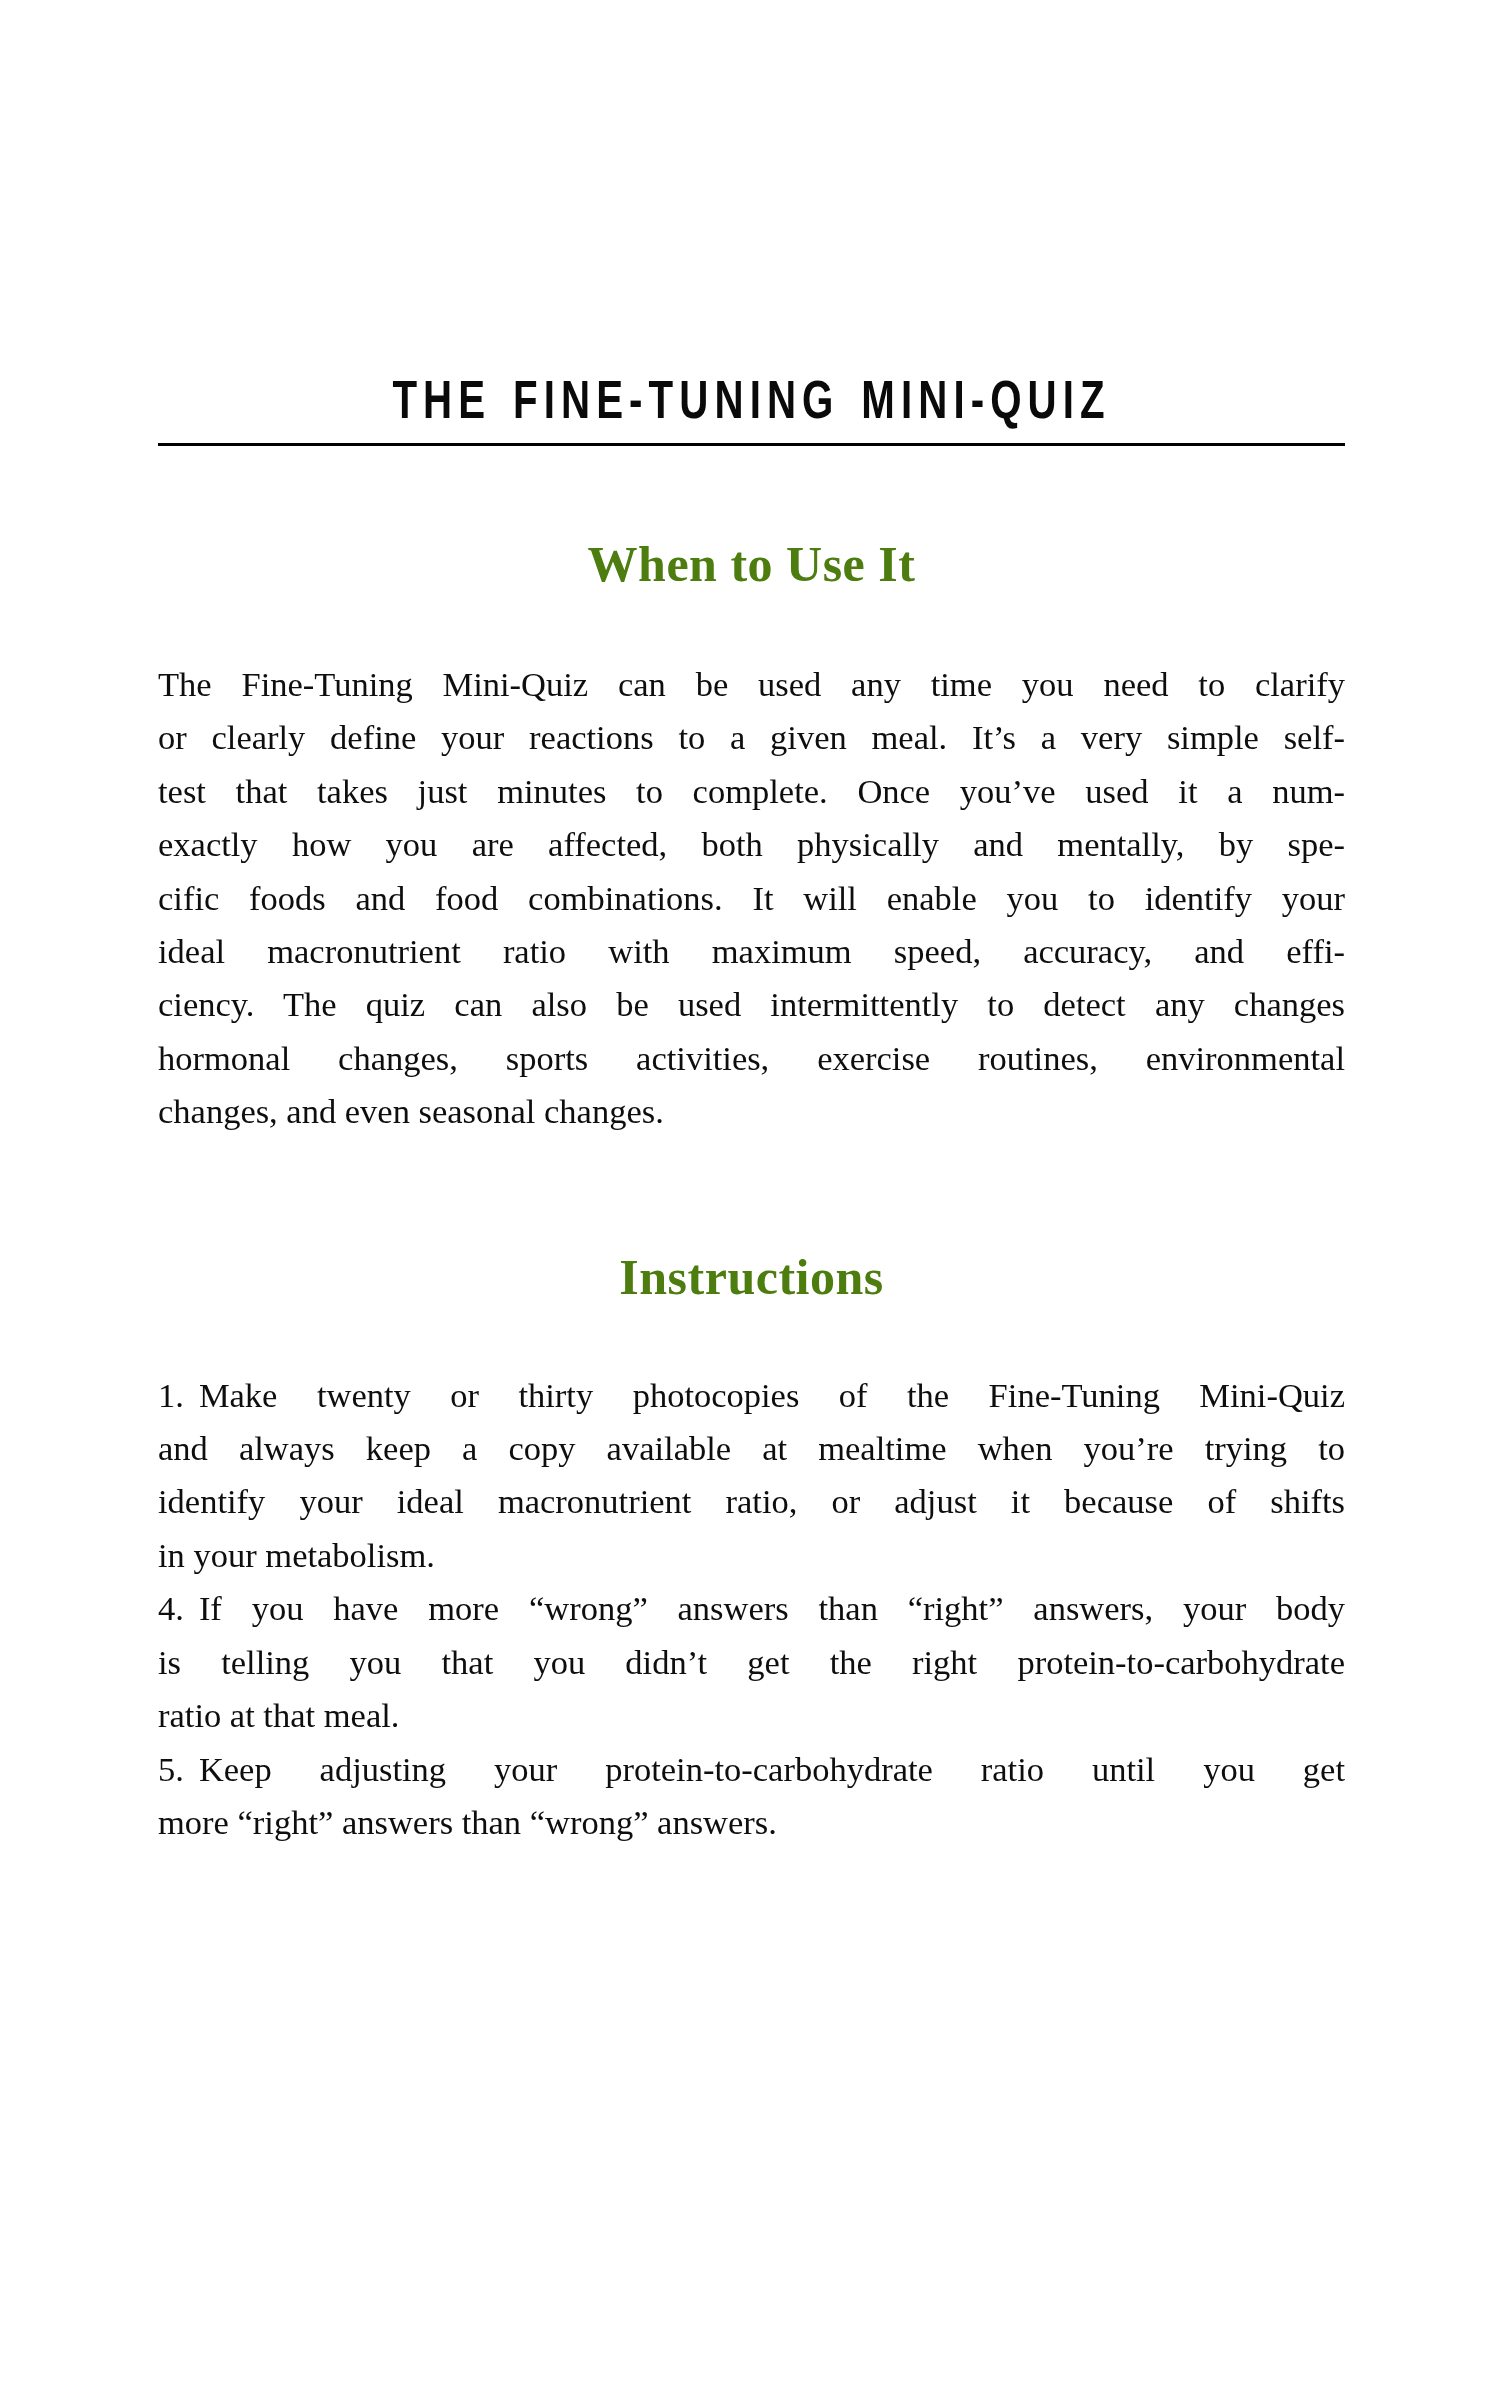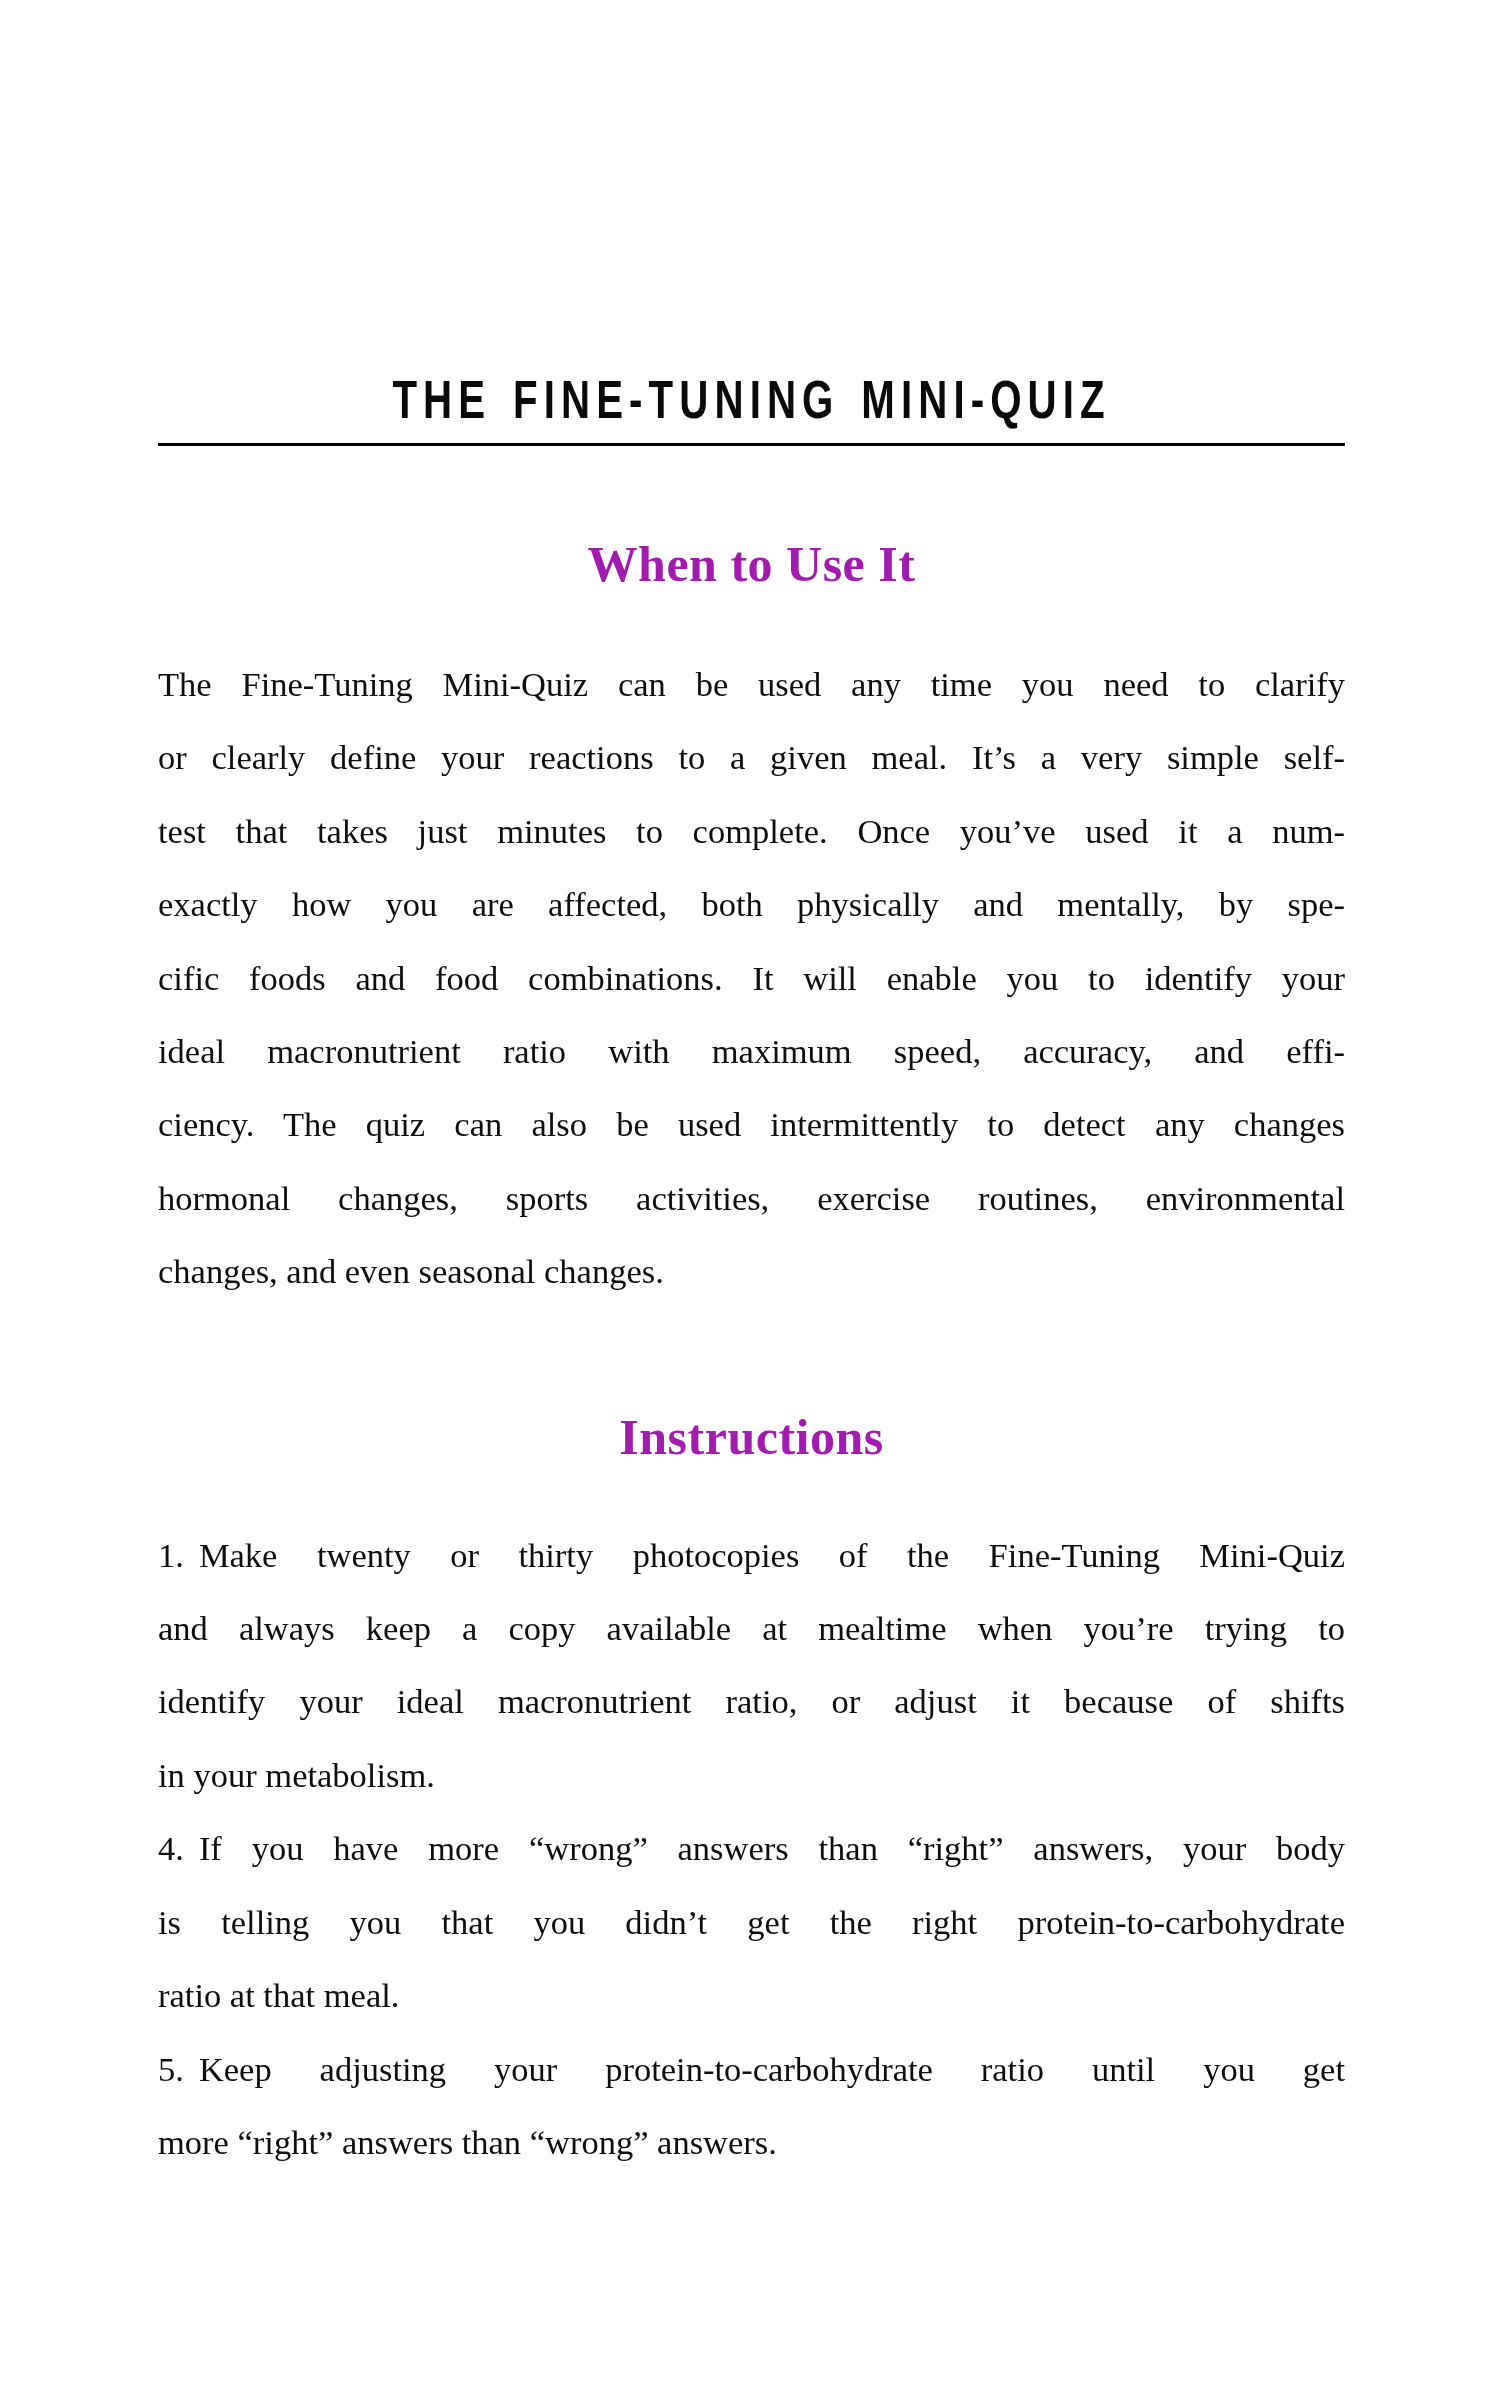--- a/index.html
+++ b/index.html
@@ -42,35 +42,34 @@
     width: 100%;
     height: 0;
   }
   .section-heading {
     font-family: "Liberation Serif", serif;
     font-weight: 700;
     font-size: 50px;
     line-height: 56px;
     letter-spacing: 0.5px;
     text-align: center;
-    color: #a21caf;
+    color: #4d7c0f;
   }
   .heading-when { margin-top: 90px; }
   .heading-instructions { margin-top: 110px; text-align: center; }
   .para { margin-top: 66px; }
   .list { margin-top: 64px; }
   .line {
     font-family: "Liberation Serif", serif;
     font-size: 34.5px;
     line-height: 53.4px;
     text-align: justify;
     text-align-last: justify;
     white-space: normal;
     color: #0e0e0e;
-    margin-top: 20px;
   }
   .line.last { text-align-last: left; }
   .num { margin-right: 15px; }
 </style>
 </head>
 <body>
 
 <div class="content">
 
   <div class="kicker">

